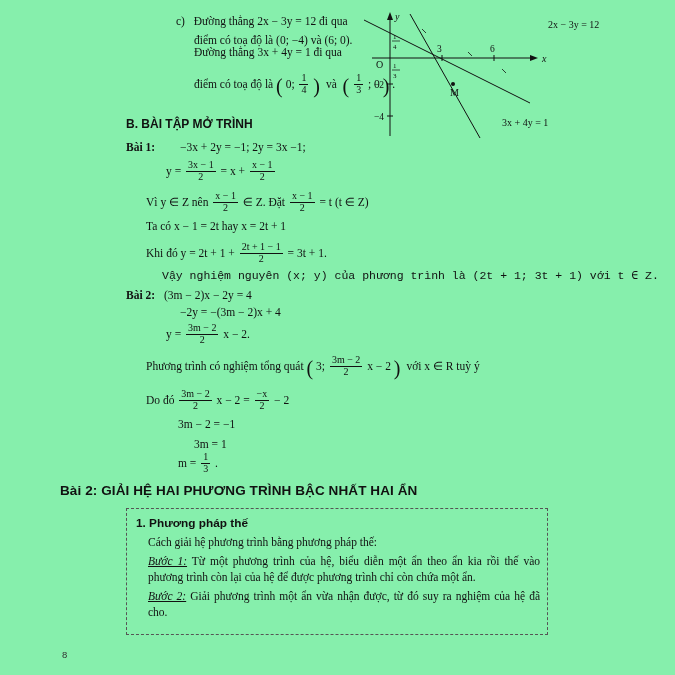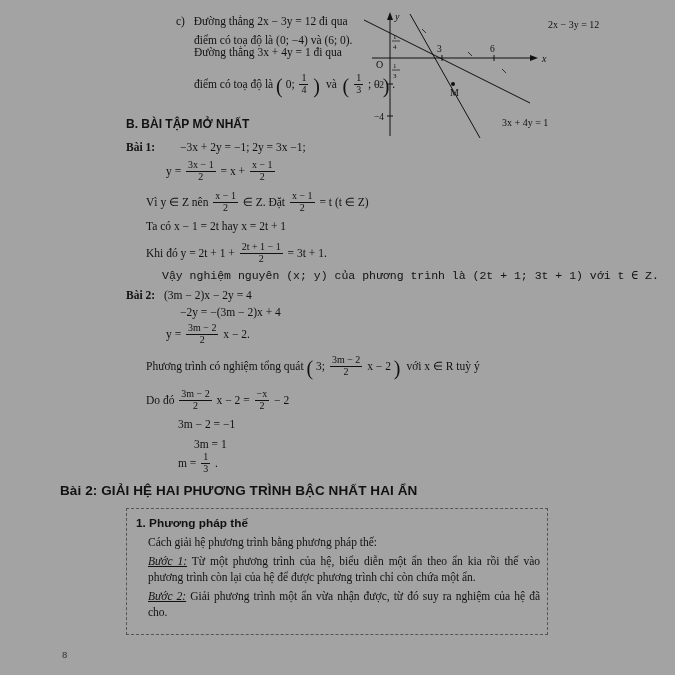--- a/index.html
+++ b/index.html
@@ -12,21 +12,21 @@
     height: 675px;
     font-family: "Liberation Serif", serif;
     color: #111;
     position: relative;
     overflow: hidden;
   }
   .page {
     position: relative;
     width: 675px;
     height: 675px;
-    background: #a3a3a3;
+    background: #86efac;
   }
   .content {
     position: absolute;
     left: 0; top: 0;
     width: 675px;
     height: 675px;
   }
   
   .line {
     position: absolute;
@@ -185,21 +185,21 @@
 
         <text x="41" y="33" font-family="Liberation Serif, serif" font-size="7" fill="#111">1</text>
         <line x1="40" y1="35" x2="48" y2="35" stroke="#111" stroke-width="0.7"></line>
         <text x="41" y="43" font-family="Liberation Serif, serif" font-size="7" fill="#111">4</text>
         <text x="41" y="62" font-family="Liberation Serif, serif" font-size="7" fill="#111">1</text>
         <line x1="40" y1="64" x2="48" y2="64" stroke="#111" stroke-width="0.7"></line>
         <text x="41" y="72" font-family="Liberation Serif, serif" font-size="7" fill="#111">3</text>
       </svg>
     </div>
 
-    <div class="line bold" style="left:126px; top:117px; font-family:'Liberation Sans', sans-serif; font-size:12px;">B. BÀI TẬP MỞ NHẤT</div>
+    <div class="line bold" style="left:126px; top:117px; font-family:'Liberation Sans', sans-serif; font-size:12px;">B. BÀI TẬP MỞ TRÌNH</div>
 
     <div class="line" style="left:126px; top:140px;">
       <span class="bold">Bài 1:</span>
       <span style="margin-left:22px;">−3x + 2y = −1; 2y = 3x −1;</span>
     </div>
 
     <div class="line" style="left:166px; top:161px;">
       <span>y =</span>
       <span class="frac">
         <span class="num">3x − 1</span>

